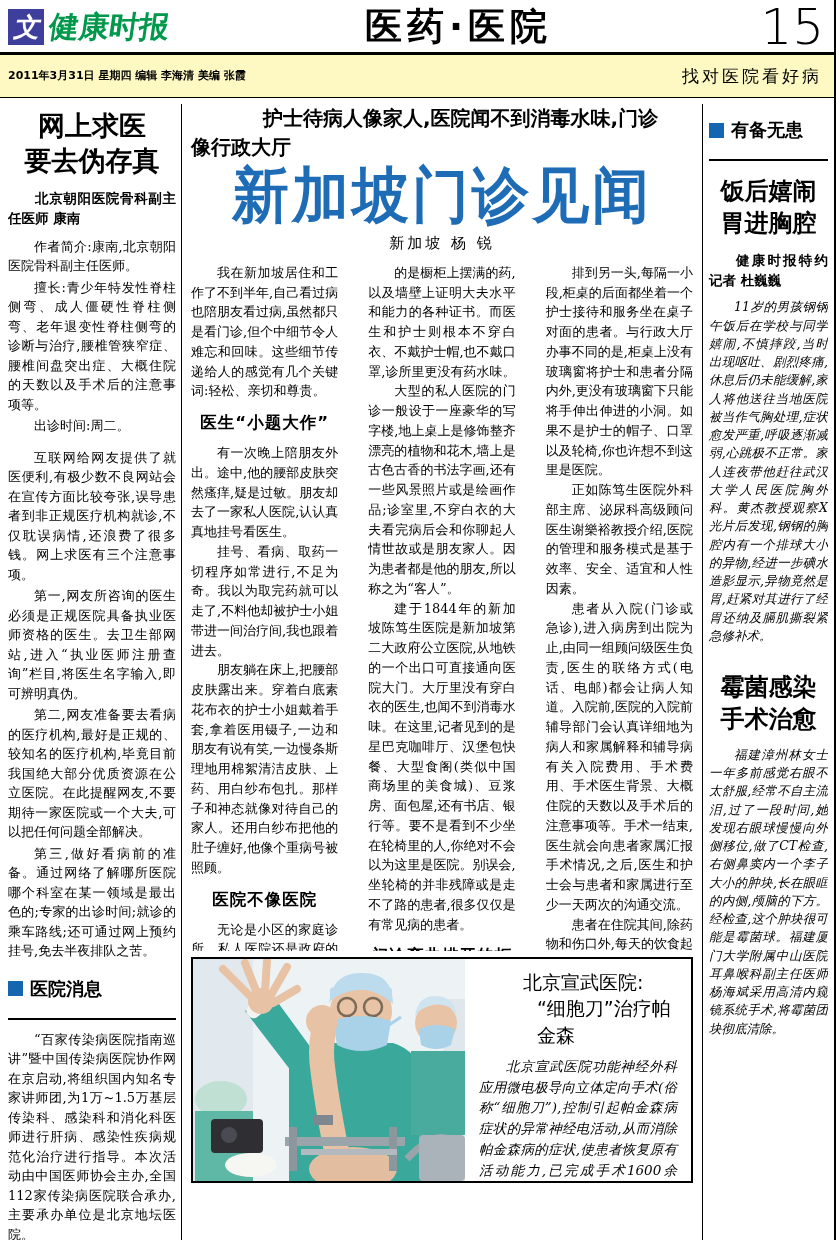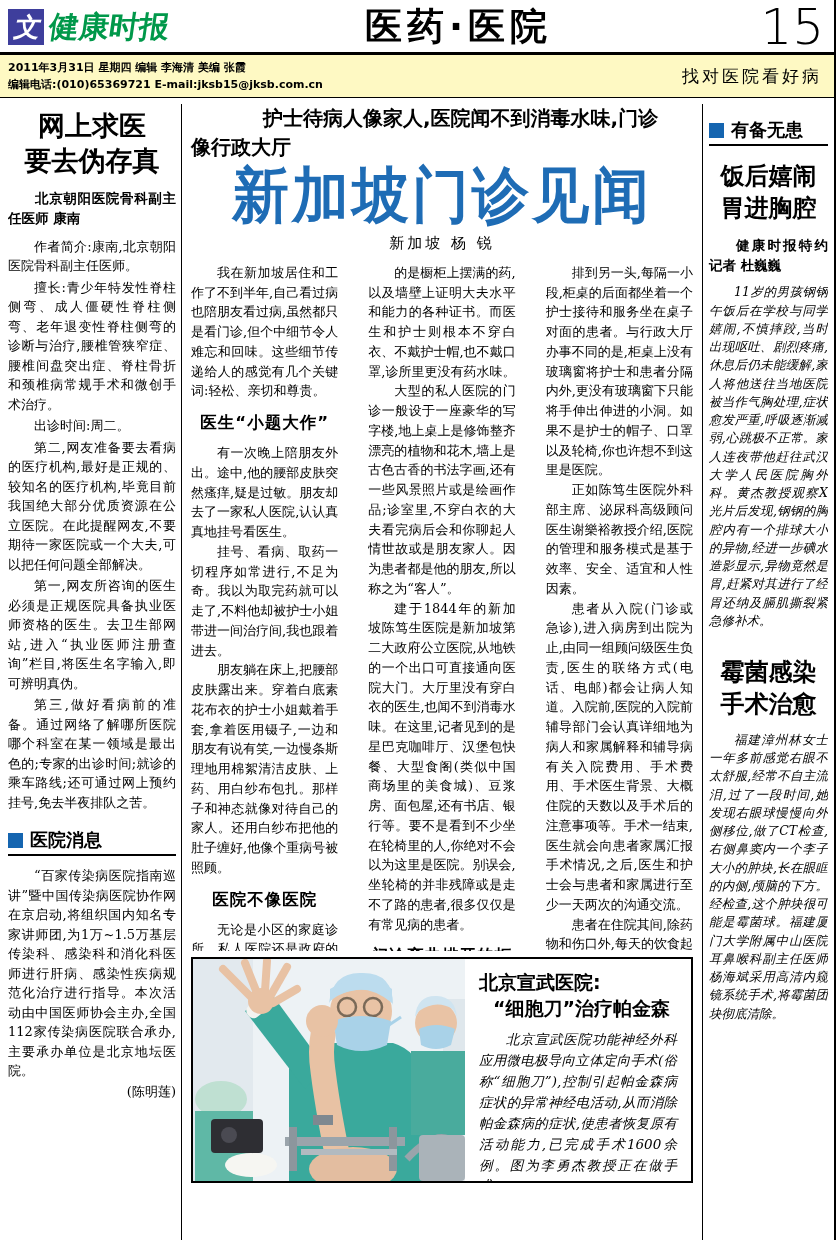--- a/index.html
+++ b/index.html
@@ -30,41 +30,41 @@
   .col-left{width:168px;flex:none;overflow:hidden;padding-right:2px;}
   .col-main{width:502px;flex:none;overflow:hidden;padding:0 6px;}
   .col-right{flex:1;overflow:hidden;padding-left:3px;}
 
   
   .lt-title{font-size:27px;font-weight:700;text-align:center;line-height:1.3;margin:6px 0 10px;}
   .lt-author{font-size:13.5px;font-weight:bold;line-height:1.5;margin:0 0 8px;text-indent:2em;text-align:justify;}
   .para{font-size:13px;line-height:1.5;text-align:justify;text-indent:2em;margin:0 0 2px;font-family:"DejaVu Serif",serif;}
   .gap-top{margin-top:12px;}
   .section-head{display:flex;align-items:center;gap:7px;font-size:18px;font-weight:900;
-    border-bottom:2px solid #000;padding-bottom:2px;margin:16px 0 10px;}
+    border-bottom:2px solid #000;padding-bottom:17px;margin:16px 0 10px;}
   .blue-sq{width:15px;height:15px;background:#1565b0;flex:none;}
   .credit{display:block;text-align:right;font-size:13px;font-family:"DejaVu Serif",serif;margin-top:1px;}
 
   
   .kicker{font-size:20px;font-weight:900;line-height:1.45;margin:2px 0 0;}
   .kicker-l1{display:block;padding-left:72px;}
   .kicker-l2{display:block;}
   .headline{font-size:57px;font-weight:900;color:#1e6cb5;text-align:center;letter-spacing:3px;
     line-height:1.12;margin:2px 0 2px;transform:scaleY(1.06);white-space:nowrap;}
   .byline{text-align:center;font-size:15px;letter-spacing:3px;margin:6px 0 10px;}
   .body-cols{display:flex;gap:30px;height:688px;overflow:hidden;}
   .bcol{flex:1;font-size:13px;line-height:1.52;text-align:justify;font-family:"DejaVu Serif",serif;overflow:hidden;}
   .bcol p{margin:0;text-indent:2em;}
   .bcol h4{text-align:center;font-size:16.5px;font-weight:900;margin:9px 0 8px;font-family:"DejaVu Sans",sans-serif;letter-spacing:1px;}
 
   
   .photo-box{border:2px solid #000;height:222px;display:flex;margin-top:6px;overflow:hidden;}
   .photo{width:272px;flex:none;position:relative;background:#e9eef1;}
   .caption{flex:1;padding:10px 14px 6px;overflow:hidden;}
-  .cap-title{font-size:19px;font-weight:700;line-height:1.4;}
+  .cap-title{font-size:19px;font-weight:400;line-height:1.4;margin-left:44px;}
   .cap-title-l2{padding-left:14px;display:block;}
   .cap-body{font-size:13.5px;line-height:1.55;text-indent:2em;text-align:justify;margin-top:7px;
     font-family:"DejaVu Serif",serif;font-style:italic;}
 
   
   .rc-title{font-size:24px;font-weight:900;text-align:center;line-height:1.35;margin:14px 0 10px;}
   .rc-title.serif{font-family:"DejaVu Serif",serif;font-weight:700;margin-top:26px;}
   .rc-byline{font-size:13.5px;font-weight:bold;line-height:1.5;margin:0 0 8px;text-indent:2em;text-align:justify;}
   .rc-para{font-size:12.5px;line-height:1.46;text-align:justify;text-indent:2em;margin:0 0 2px;font-family:"DejaVu Serif",serif;font-style:italic;}
 </style>
@@ -78,38 +78,38 @@
       <div class="logo-square">文</div>
       <div class="logo-script">健康时报</div>
     </div>
     <div class="section-title">医药·医院</div>
     <div class="page-number">15</div>
   </div>
 
   <div class="infobar">
     <div class="info-lines">
       <div>2011年3月31日 星期四 编辑 李海清 美编 张霞</div>
-      <div>编辑电话:(010)65369721 E-mail:jksb15@jksb.com.cn</div>
     </div>
     <div class="slogan">找对医院看好病</div>
   </div>
 
   <div class="content">
 
     <div class="col-left">
       <div class="lt-title">
         <span>网上求医</span><br>
         <span>要去伪存真</span>
       </div>
       <div class="lt-author">北京朝阳医院骨科副主任医师 康南</div>
       <p class="para">作者简介:康南,北京朝阳医院骨科副主任医师。</p>
-      <p class="para">擅长:青少年特发性脊柱侧弯、成人僵硬性脊柱侧弯、老年退变性脊柱侧弯的诊断与治疗,腰椎管狭窄症、腰椎间盘突出症、脊柱骨折和颈椎病常规手术和微创手术治疗。</p>
+      <p class="para">擅长:青少年特发性脊柱侧弯、成人僵硬性脊柱侧弯、老年退变性脊柱侧弯的诊断与治疗,腰椎管狭窄症、腰椎间盘突出症、大概住院的天数以及手术后的注意事项等。</p>
       <p class="para">出诊时间:周二。</p>
+      <p class="para gap-top">互联网给网友提供了就医便利,有极少数不良网站会在宣传方面比较夸张,误导患者到非正规医疗机构就诊,不仅耽误病情,还浪费了很多钱。网上求医有三个注意事项。</p>
+      <p class="para">第一,网友所咨询的医生必须是正规医院具备执业医师资格的医生。去卫生部网站,进入“执业医师注册查询”栏目,将医生名字输入,即可辨明真伪。</p>
       <p class="para">第二,网友准备要去看病的医疗机构,最好是正规的、较知名的医疗机构,毕竟目前我国绝大部分优质资源在公立医院。在此提醒网友,不要期待一家医院或一个大夫,可以把任何问题全部解决。</p>
-      <p class="para">第一,网友所咨询的医生必须是正规医院具备执业医师资格的医生。去卫生部网站,进入“执业医师注册查询”栏目,将医生名字输入,即可辨明真伪。</p>
       <p class="para">第三,做好看病前的准备。通过网络了解哪所医院哪个科室在某一领域是最出色的;专家的出诊时间;就诊的乘车路线;还可通过网上预约挂号,免去半夜排队之苦。</p>
 
       <div class="section-head">
         <span class="blue-sq"></span>
         <span>医院消息</span>
       </div>
       <p class="para">“百家传染病医院指南巡讲”暨中国传染病医院协作网在京启动,将组织国内知名专家讲师团,为1万~1.5万基层传染科、感染科和消化科医师进行肝病、感染性疾病规范化治疗进行指导。本次活动由中国医师协会主办,全国112家传染病医院联合承办,主要承办单位是北京地坛医院。</p>
       <span class="credit">(陈明莲)</span>
     </div>
 

